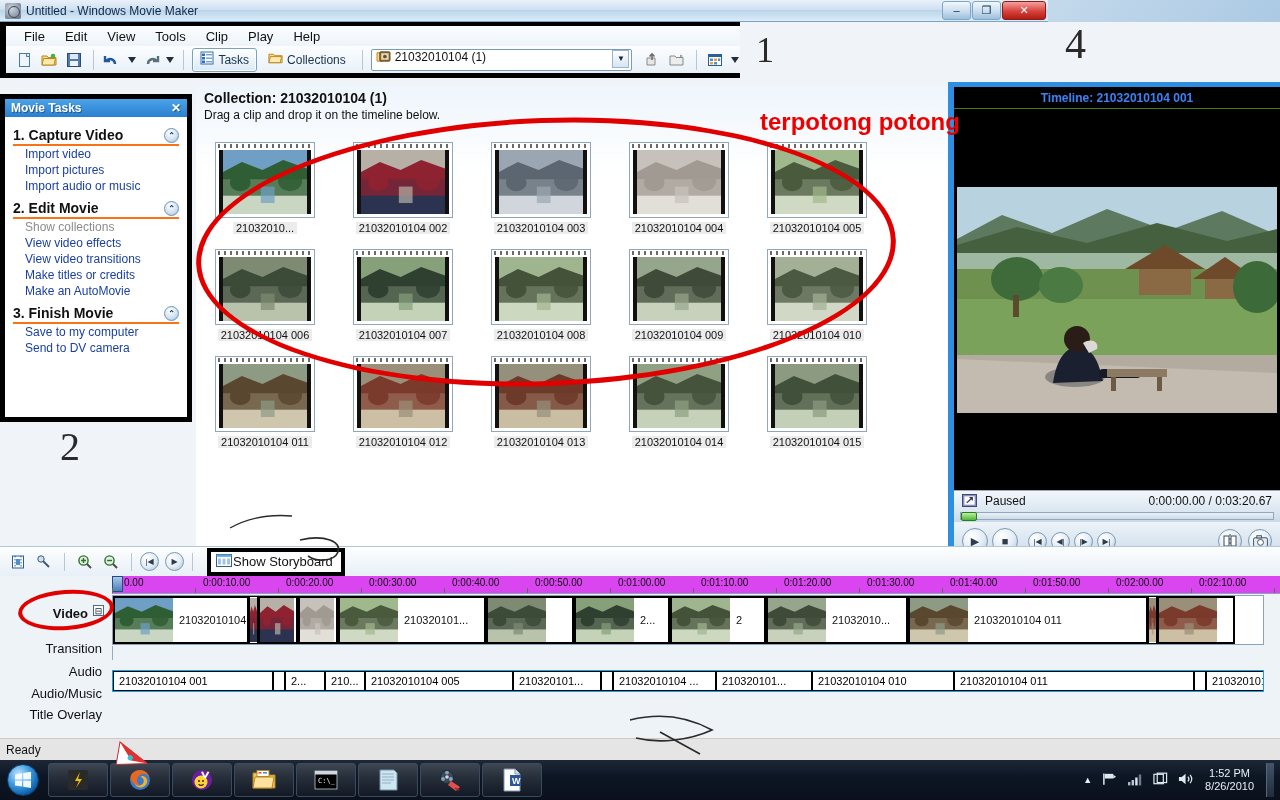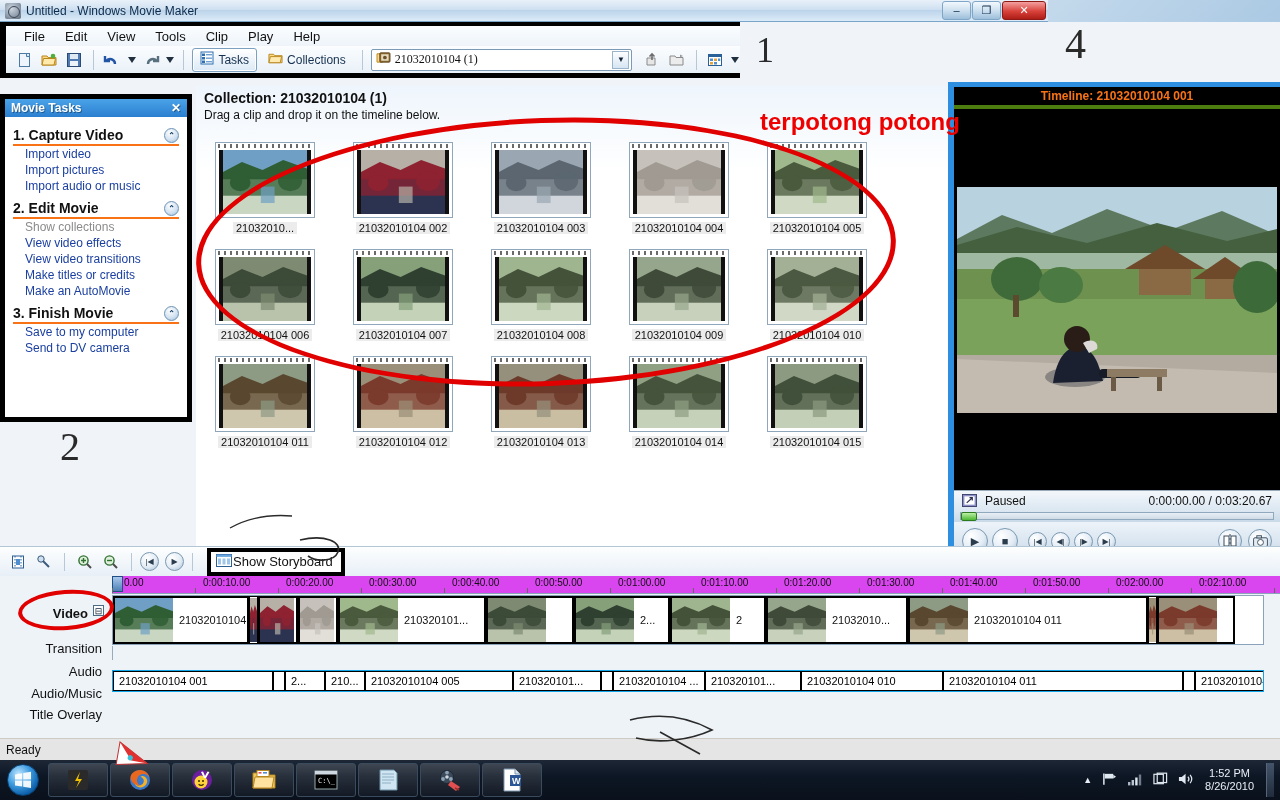--- a/index.html
+++ b/index.html
@@ -64,21 +64,21 @@
   }
   .tbtn { width: 24px; height: 24px; display:flex; align-items:center; justify-content:center; border-radius:3px; }
   .tsep { width: 1px; height: 20px; background: #b7c7d6; margin: 0 5px; }
   .tgl {
     height: 24px; display:flex; align-items:center; gap:4px; padding: 0 7px;
     border:1px solid transparent; border-radius:3px; font-size:12px; color:#16314f;
   }
   .tgl.active { border-color:#7ba0c0; background: linear-gradient(to bottom,#ffffff,#dbe9f6); box-shadow: inset 0 0 0 1px #fff; }
   .combo {
     height: 22px; width: 290px; border:1px solid #7a9ab5; background:#fff;
-    display:flex; align-items:center; padding: 0 2px 0 4px; font-size:12px; color:#111; border-radius:2px;font-family:Liberation Serif, serif;
+    display:flex; align-items:flex-start; padding: 0 2px 0 4px; font-size:12px; color:#111; border-radius:2px;
   }
   .combo .cbtxt { flex:1; margin-left:4px; }
   .combo .cbarrow { width:17px; height:18px; display:flex; align-items:center; justify-content:center;
     background: linear-gradient(to bottom,#fdfeff,#d6e5f3); border:1px solid #9ab4cc; font-size:8px; color:#123; }
 
   
   #tasks {
     position: absolute; left: 0; top: 72px; width: 192px; height: 328px;
     background: #fff; border: 5px solid #000;
   }
@@ -121,22 +121,22 @@
   .cliplabel { text-align:center; font-size:11px; color:#111; margin-top:4px; background:#ececec; display:inline-block;
                padding: 0 3px; }
   .clipwrap { text-align:center; }
 
   
   #monitor {
     position: absolute; left: 948px; top: 60px; width: 332px; height: 484px;
     background: #2e8fe0; padding: 5px 0 6px 6px;
   }
   #monitor .mbox { width: 326px; height: 473px; background:#fff; display:flex; flex-direction:column; }
-  #monitor .mtitle { height: 22px; background:#000; color:#f97316; font-size:12px; font-weight:bold;
-                     display:flex; align-items:center; justify-content:center; border-bottom:4px solid #4d7c0f; }
+  #monitor .mtitle { height: 22px; background:#000; color:#3b82f6; font-size:12px; font-weight:bold;
+                     display:flex; align-items:center; justify-content:center; border-bottom:1px solid #4d7c0f; }
   #monitor .mvideo { flex: 1; background:#000; display:flex; align-items:center; justify-content:center; }
   #monitor .mvideo .frame { width: 320px; height: 226px; position:relative; overflow:hidden; }
   #monitor .mstatus { height: 20px; background: linear-gradient(to bottom,#f3f7fb,#dbe7f2);
                       display:flex; align-items:center; padding: 0 8px; font-size:12px; color:#111; border-top:1px solid #9ab; }
   #monitor .seekwrap { height: 12px; background: linear-gradient(to bottom,#dde8f2,#c9d9e8); padding: 2px 6px; }
   #monitor .seek { height:8px; background: linear-gradient(to bottom,#e9eff5,#cfdbe6); border:1px solid #8fa8bd; position:relative; }
   #monitor .seek .thumbk { position:absolute; left:0; top:-1px; width:16px; height:9px;
     background: linear-gradient(to bottom,#bdf0a6,#4cb733); border:1px solid #2e7a1e; border-radius:2px; }
   #monitor .mctrls { height: 38px; background: linear-gradient(to bottom,#edf3f9,#c8d9e8);
                      display:flex; align-items:center; padding: 0 8px; gap:4px; }
@@ -967,21 +967,21 @@
       </div>
     <div id="transitiontrack"></div>
     <div id="audiotrack">
         <div class="aclip" style="width: 160px;">21032010104 001</div>
         <div class="aclip" style="width: 11px;"></div>
         <div class="aclip" style="width: 40px;">2...</div>
         <div class="aclip" style="width: 40px;">210...</div>
         <div class="aclip" style="width: 148px;">21032010104 005</div>
         <div class="aclip" style="width: 88px;">210320101...</div>
         <div class="aclip" style="width: 9px;"></div>
-        <div class="aclip" style="width: 92px; text-align: center;">21032010104 ...</div>
+        <div class="aclip" style="width: 103px; text-align: center;">21032010104 ...</div>
         <div class="aclip" style="width: 96px;">210320101...</div>
         <div class="aclip" style="width: 142px;">21032010104 010</div>
         <div class="aclip" style="width: 240px;">21032010104 011</div>
         <div class="aclip" style="width: 11px;"></div>
         <div class="aclip" style="width: 78px;">21032010104</div>
       </div>
 
     <div id="hscroll">
       <div style="position:absolute;left:0;top:0;width:14px;height:16px;background:linear-gradient(to bottom,#fdfefe,#cfdcea);border:1px solid #93adc4;display:flex;align-items:center;justify-content:center;font-size:8px;color:#123">◀</div>
       <div style="position:absolute;left:14px;top:0;right:14px;height:16px;background:#e8eef5;border-top:1px solid #b9c9d8;border-bottom:1px solid #b9c9d8">

